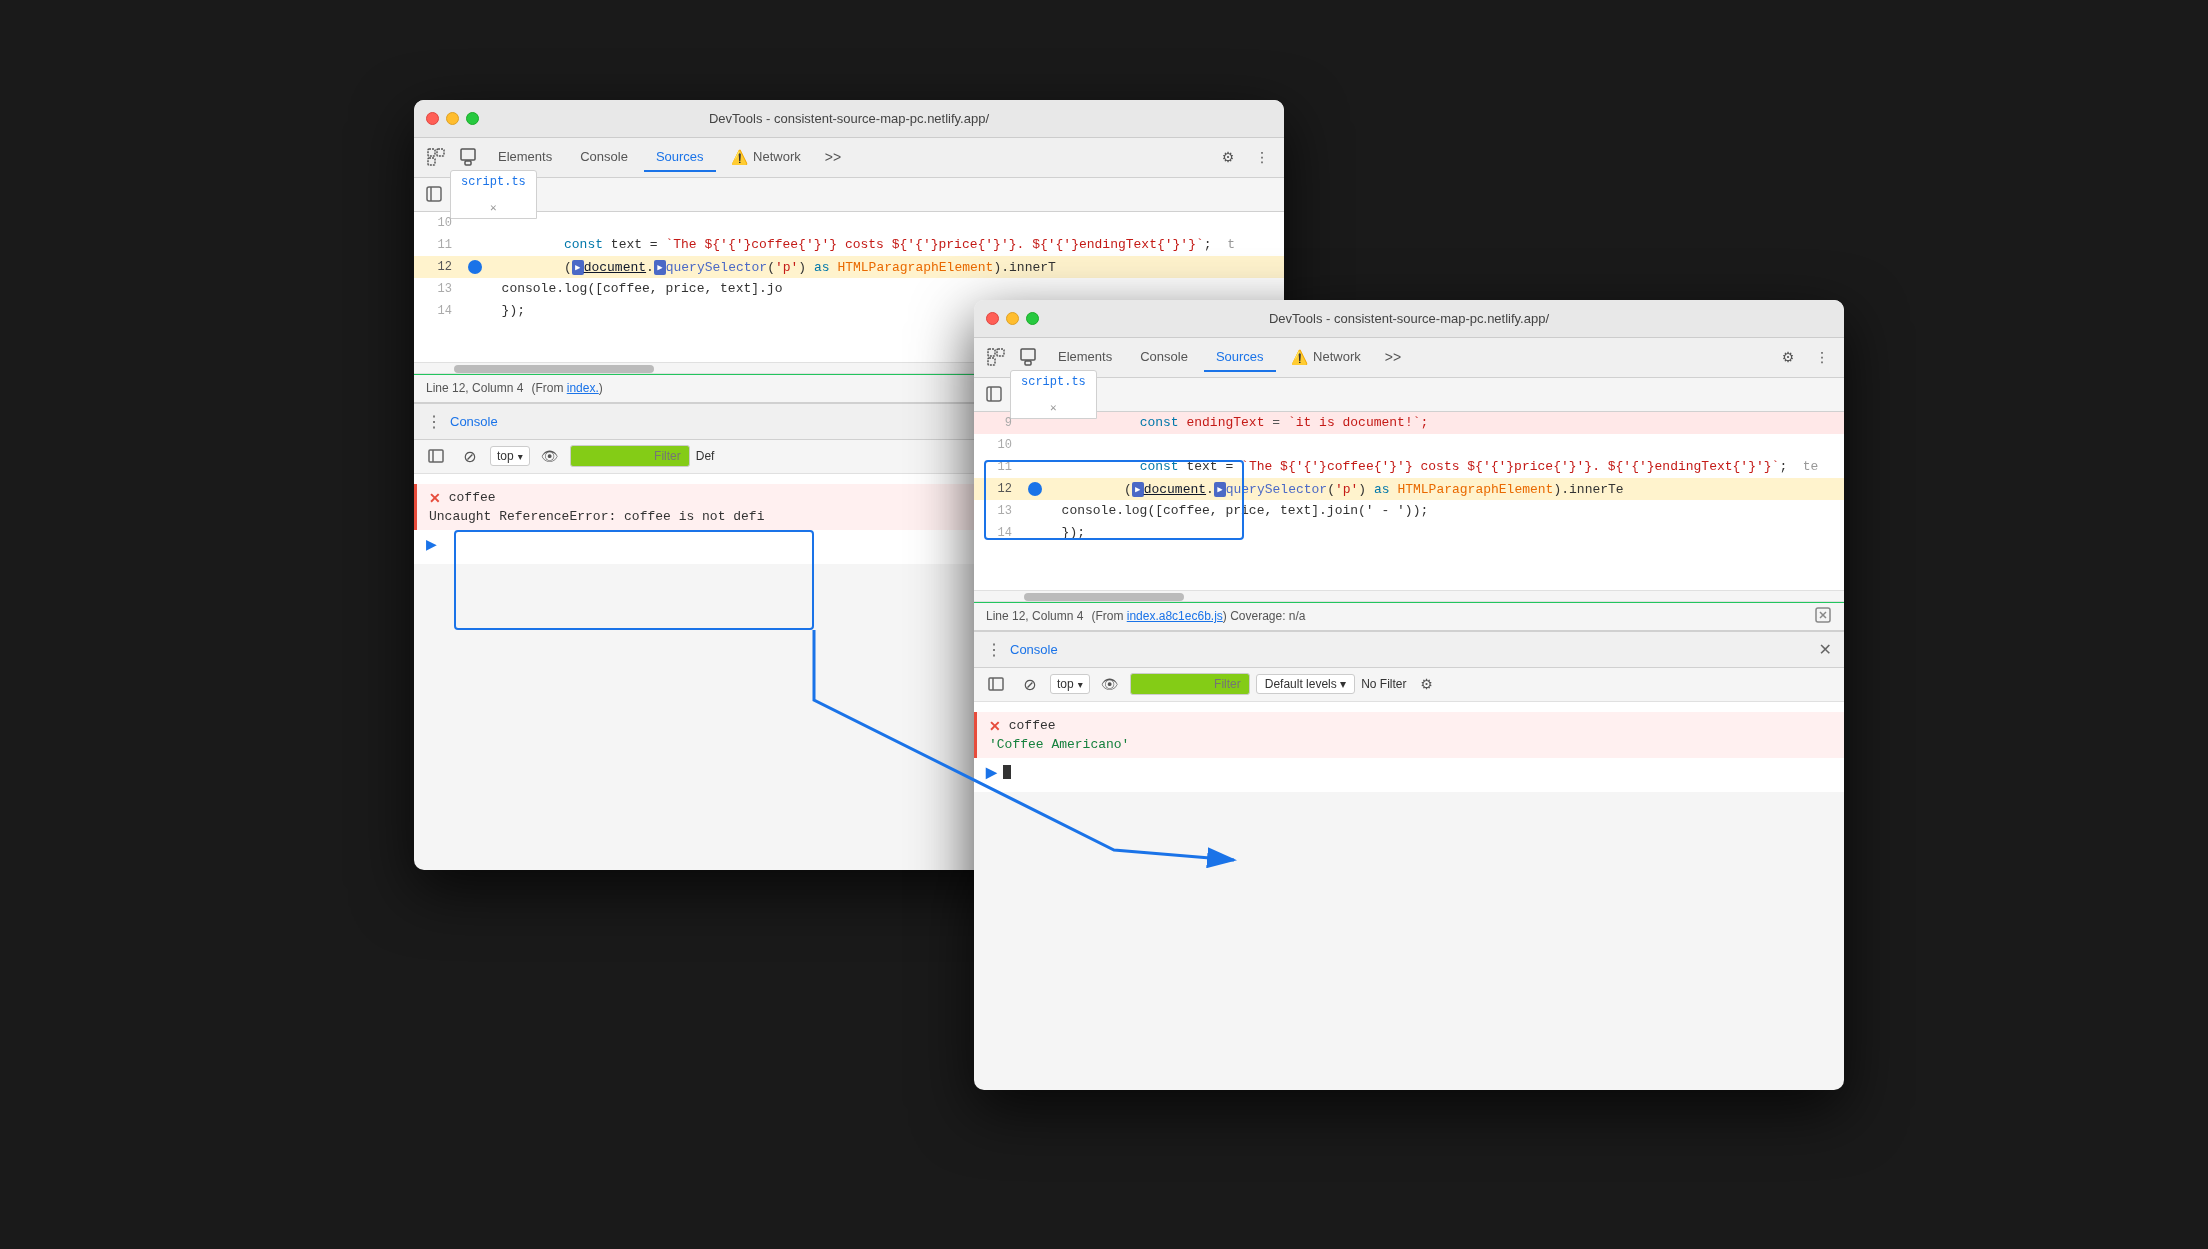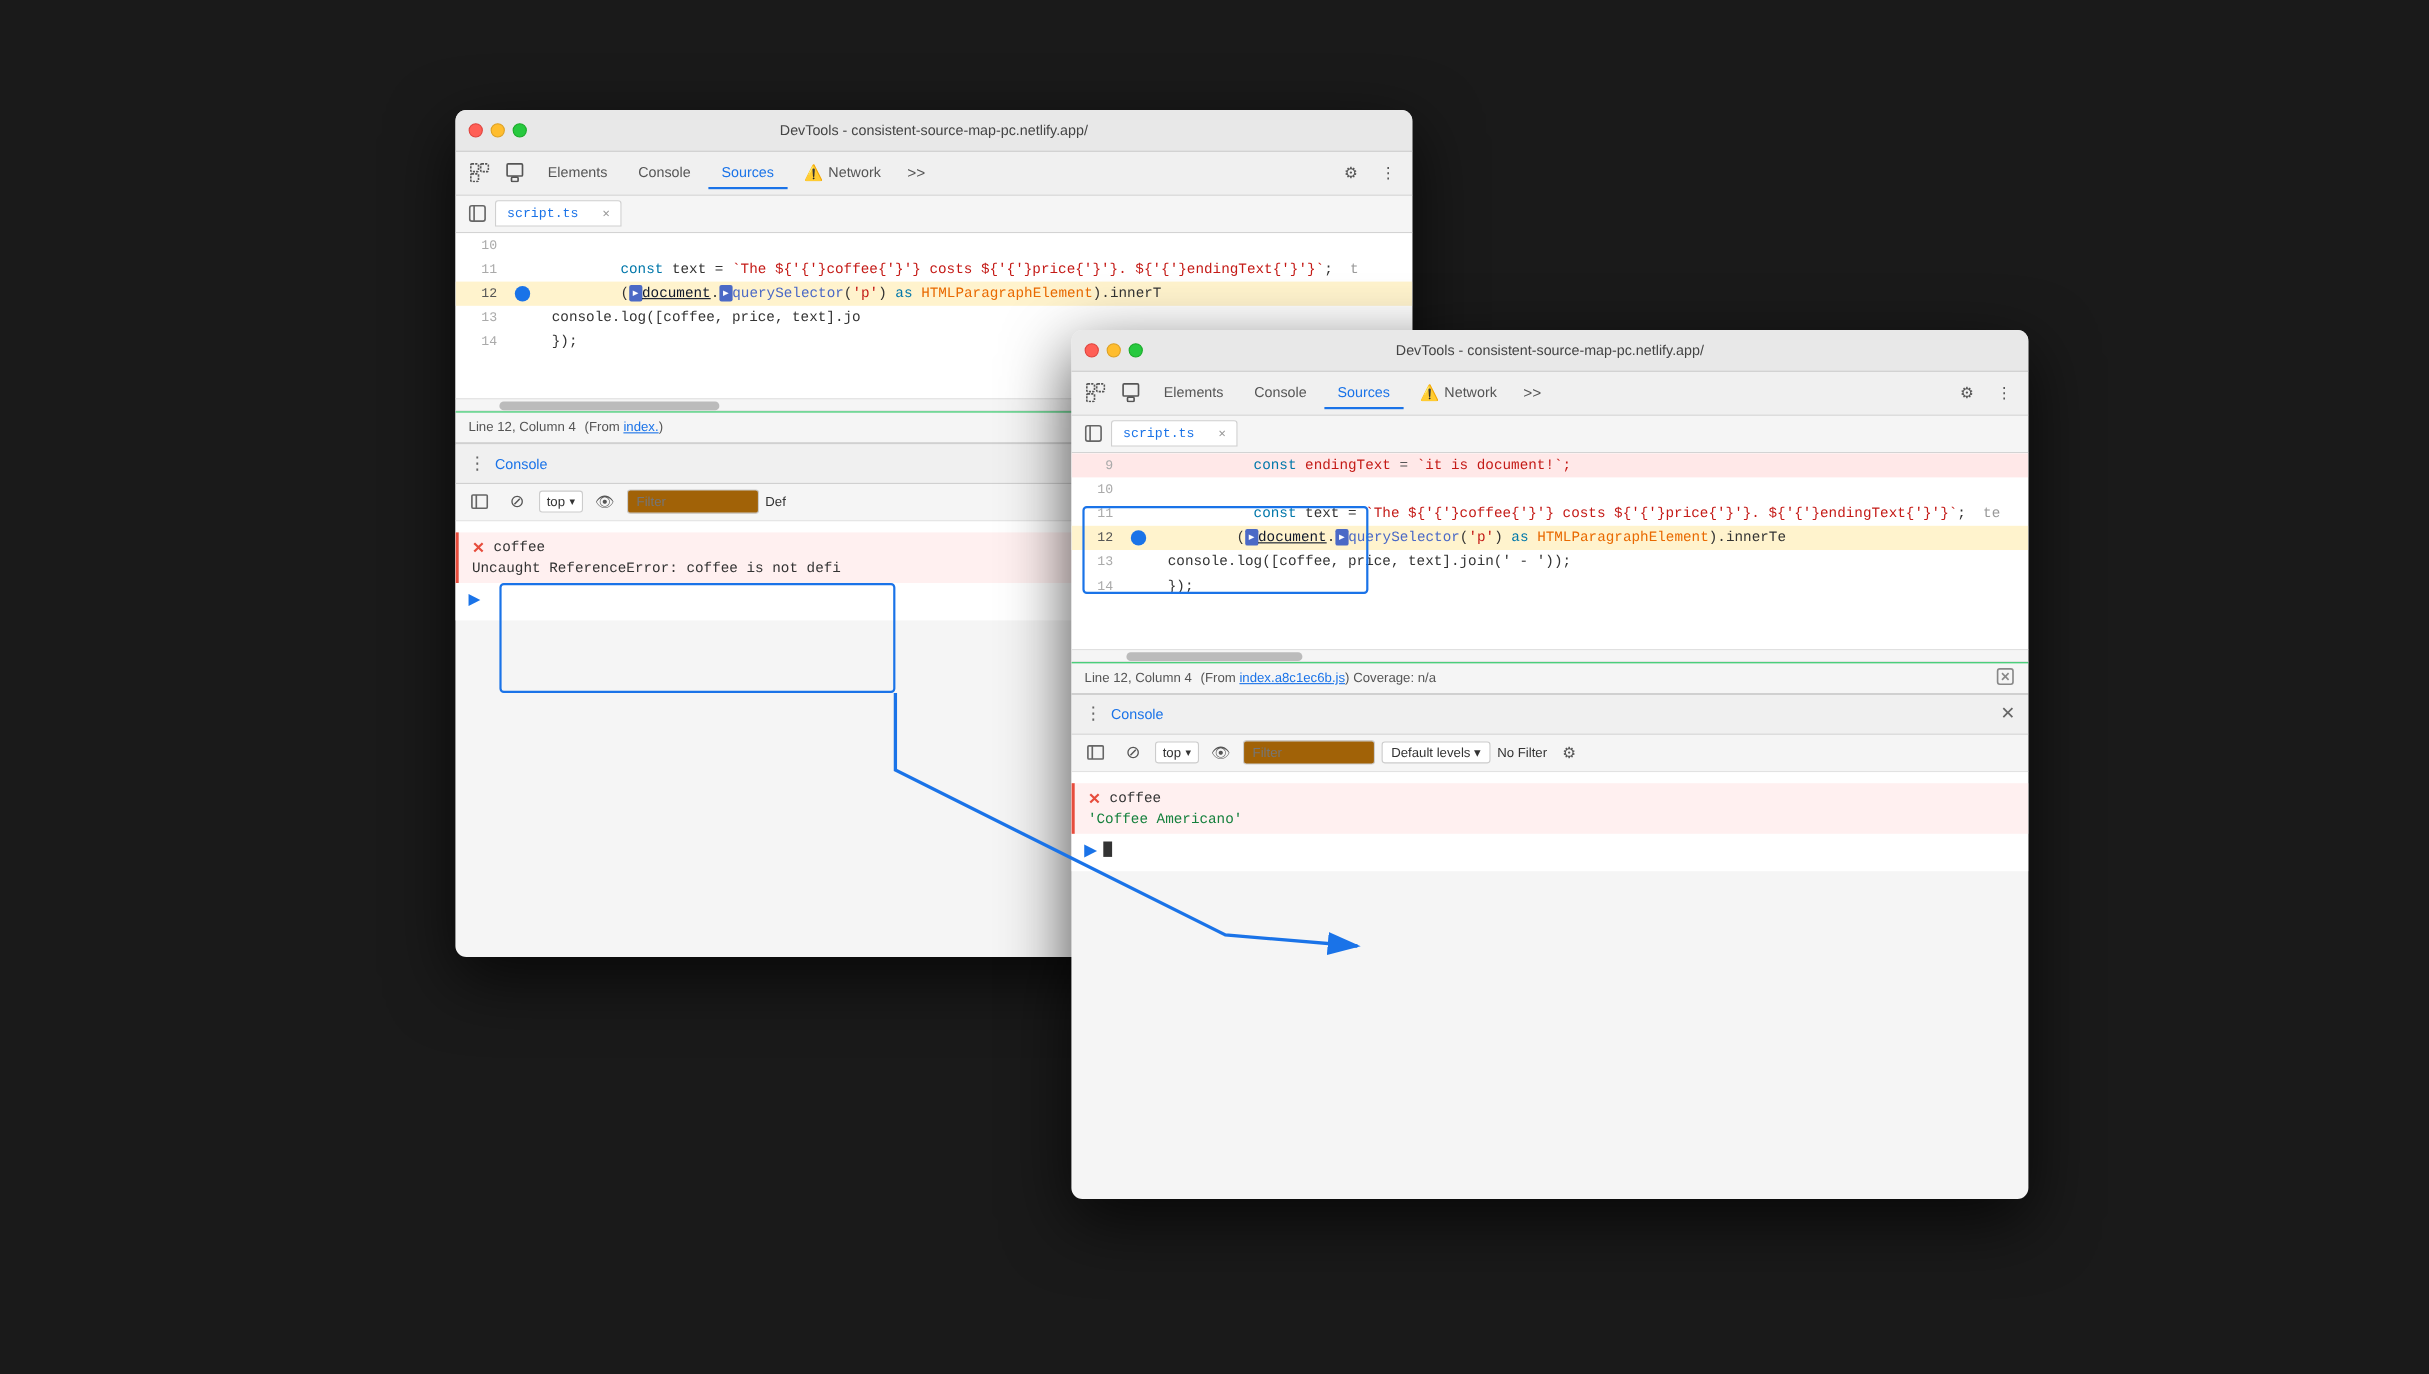--- a/index.html
+++ b/index.html
@@ -156,29 +156,30 @@
       align-items: center;
       justify-content: center;
       margin-right: 4px;
       color: #666;
       font-size: 12px;
     }
 
     .file-tab {
       display: flex;
       align-items: center;
-      gap: 22px;
+      gap: 12px;
       padding: 4px 10px;
       background: #fff;
       border: 1px solid #d0d0d0;
       border-radius: 3px 3px 0 0;
       font-size: 12px;
       color: #1a73e8;
       cursor: pointer;
       font-family: 'Courier New', monospace;
+      flex-direction: column;
     }
 
     .file-tab-close {
       font-size: 11px;
       color: #999;
       cursor: pointer;
     }
 
     
     .code-area {
@@ -314,21 +315,22 @@
       gap: 6px;
       border-bottom: 1px solid #e0e0e0;
     }
 
     .console-filter {
       border: 1px solid #ccc;
       border-radius: 3px;
       padding: 3px 8px;
       font-size: 12px;
       width: 120px;
-      background: #a16207;
+      background: #84cc16;
+      text-align: right;
     }
 
     .top-badge {
       display: flex;
       align-items: center;
       gap: 4px;
       border: 1px solid #ccc;
       border-radius: 3px;
       padding: 2px 6px;
       font-size: 12px;

